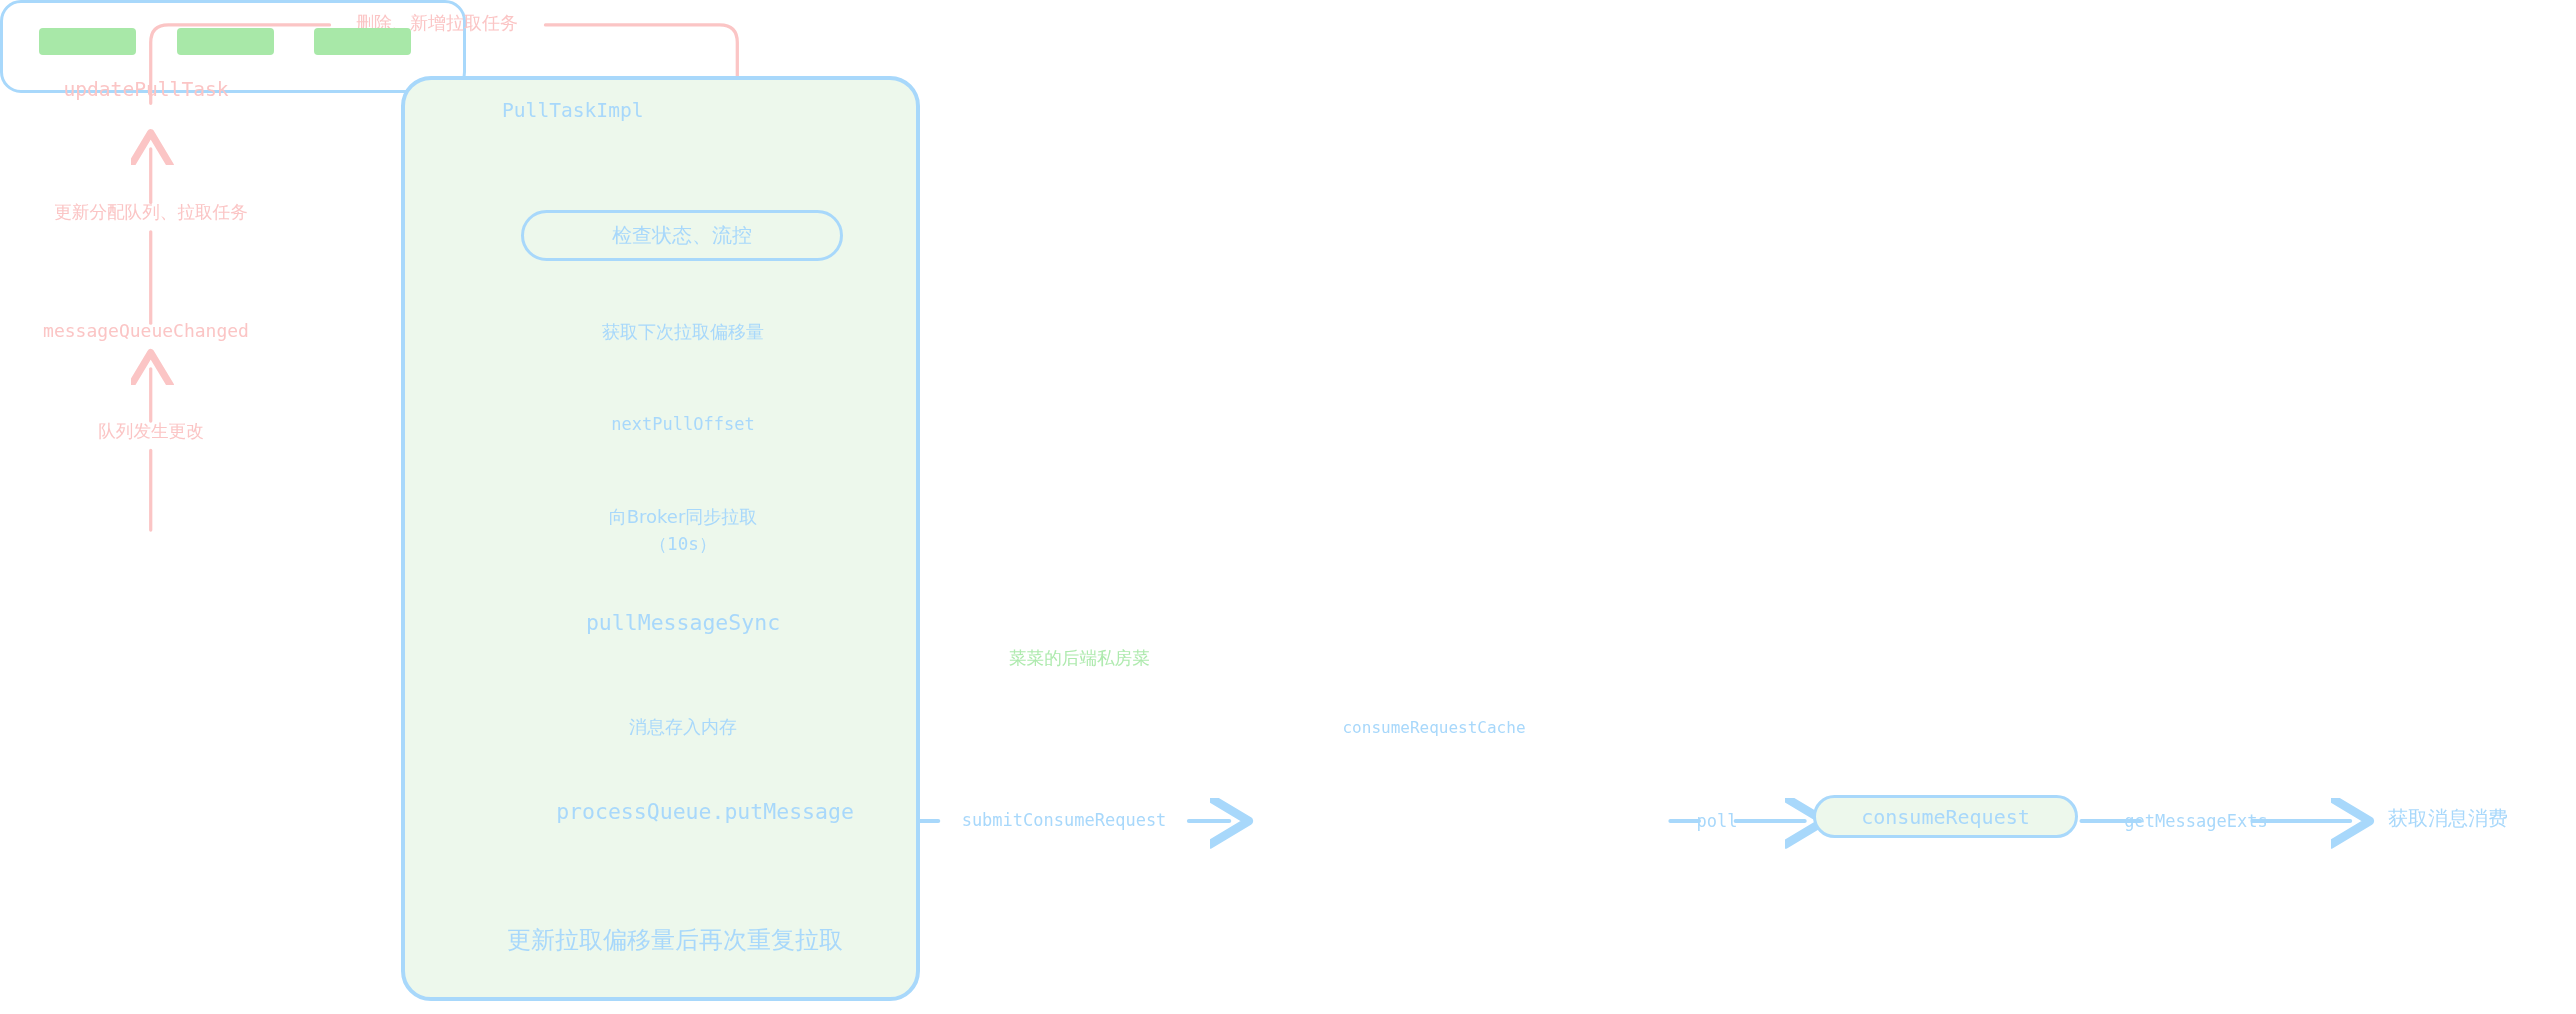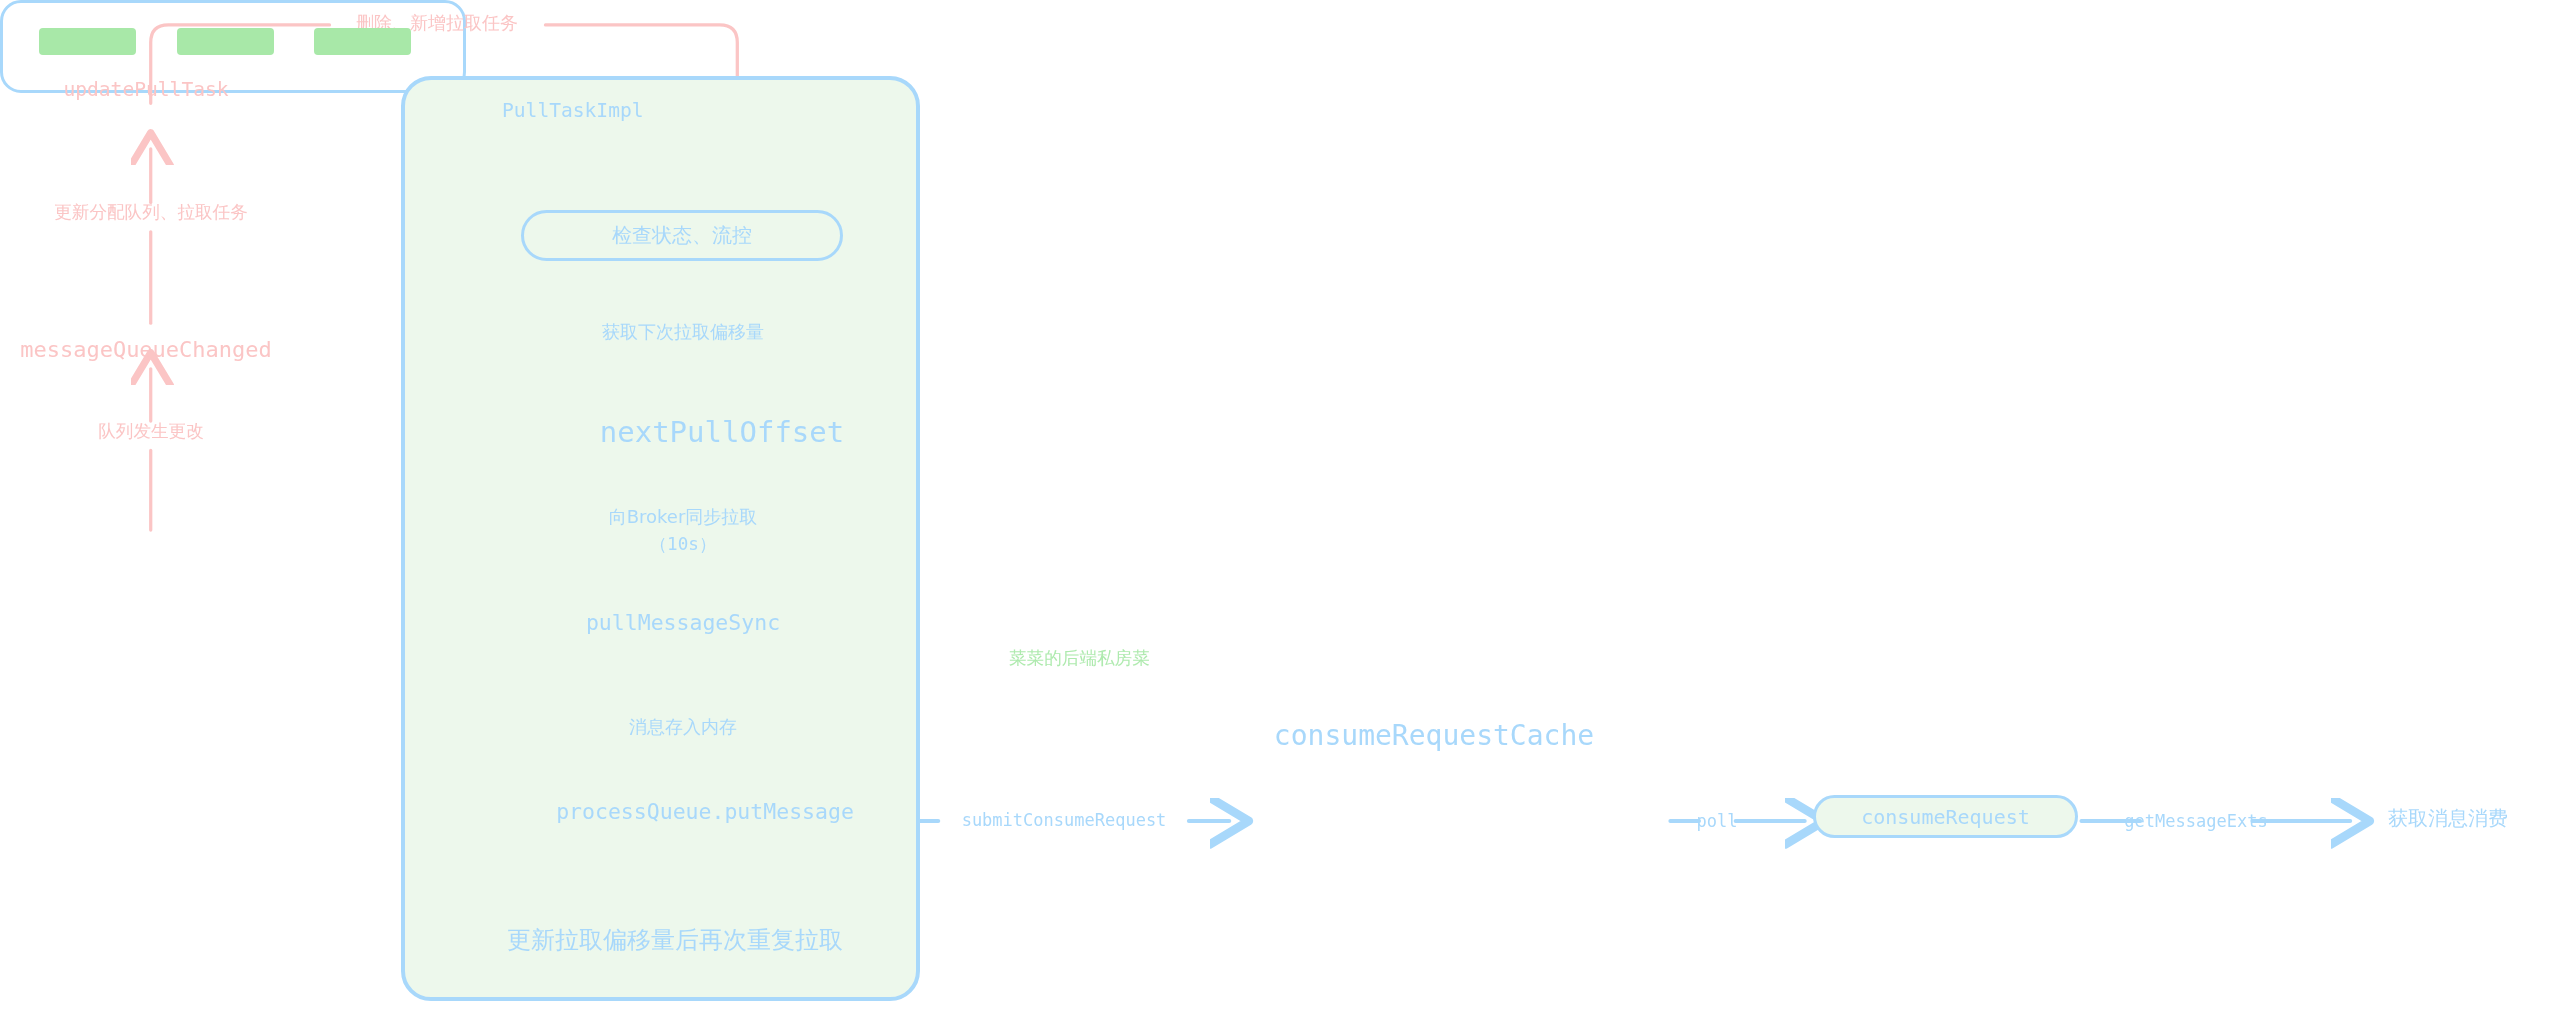--- a/index.html
+++ b/index.html
@@ -167,47 +167,47 @@
   <div id="pulltask-container-inner"></div>
 
   <div class="lbl mono blue-txt" style="left:470px; top:99px; font-size:19.6px;margin-left:32px;">PullTaskImpl</div>
 
   <div class="box cn" id="check-state-box">
     <span>检查状态、流控</span>
   </div>
 
   <div class="lbl cn ctr blue-txt" style="left:683px; top:321px; font-size:18px;">获取下次拉取偏移量</div>
 
-  <div class="lbl mono ctr blue-txt" style="left:683px; top:414px; font-size:29px;margin-left:39px;">nextPullOffset</div>
+  <div class="lbl mono ctr blue-txt" style="left:683px; top:414px; font-size:17px;">nextPullOffset</div>
 
   <div class="lbl cn ctr blue-txt" style="left:683px; top:506px; font-size:18px; text-align:center;">向Broker同步拉取</div>
   <div class="lbl mono ctr blue-txt" style="left:683px; top:534px; font-size:17.6px; text-align:center;">（10s）</div>
 
   <div class="lbl mono ctr blue-txt" style="left:683px; top:610px; font-size:21.5px;">pullMessageSync</div>
 
   <div class="lbl cn ctr blue-txt" style="left:683px; top:716px; font-size:18px;">消息存入内存</div>
 
   <div class="lbl mono ctr blue-txt" style="left:705px; top:799px; font-size:21.5px;">processQueue.putMessage</div>
 
   <div class="lbl cn ctr blue-txt" style="left:675px; top:925px; font-size:24px;">更新拉取偏移量后再次重复拉取</div>
 
   <div class="lbl cn ctr pink-txt" style="left:437px; top:11.7px; font-size:18px;">删除、新增拉取任务</div>
 
   <div class="lbl mono ctr pink-txt" style="left:146px; top:78px; font-size:19.6px;">updatePullTask</div>
 
   <div class="lbl cn ctr pink-txt" style="left:151px; top:202px; font-size:17.6px;">更新分配队列、拉取任务</div>
 
-  <div class="lbl mono ctr pink-txt" style="left:146px; top:320px; font-size:22px;margin-top:16px;">messageQueueChanged</div>
+  <div class="lbl mono ctr pink-txt" style="left:146px; top:320px; font-size:18px;">messageQueueChanged</div>
 
   <div class="lbl cn ctr pink-txt" style="left:151px; top:421px; font-size:17.6px;">队列发生更改</div>
 
 
   <div class="lbl mono ctr blue-txt" style="left:1064px; top:810px; font-size:17px;">submitConsumeRequest</div>
 
-  <div class="lbl mono ctr blue-txt" style="left:1434px; top:718px; font-size:28px;">consumeRequestCache</div>
+  <div class="lbl mono ctr blue-txt" style="left:1434px; top:718px; font-size:16px;">consumeRequestCache</div>
 
   <div id="cache-box">
     <div class="cache-slot" style="left:39px;"></div>
     <div class="cache-slot" style="left:177px;"></div>
     <div class="cache-slot" style="left:314px;"></div>
   </div>
 
   <div class="lbl mono ctr blue-txt" style="left:1717px; top:811px; font-size:17px;">poll</div>
 
   <div class="box mono" id="consume-request-box">

